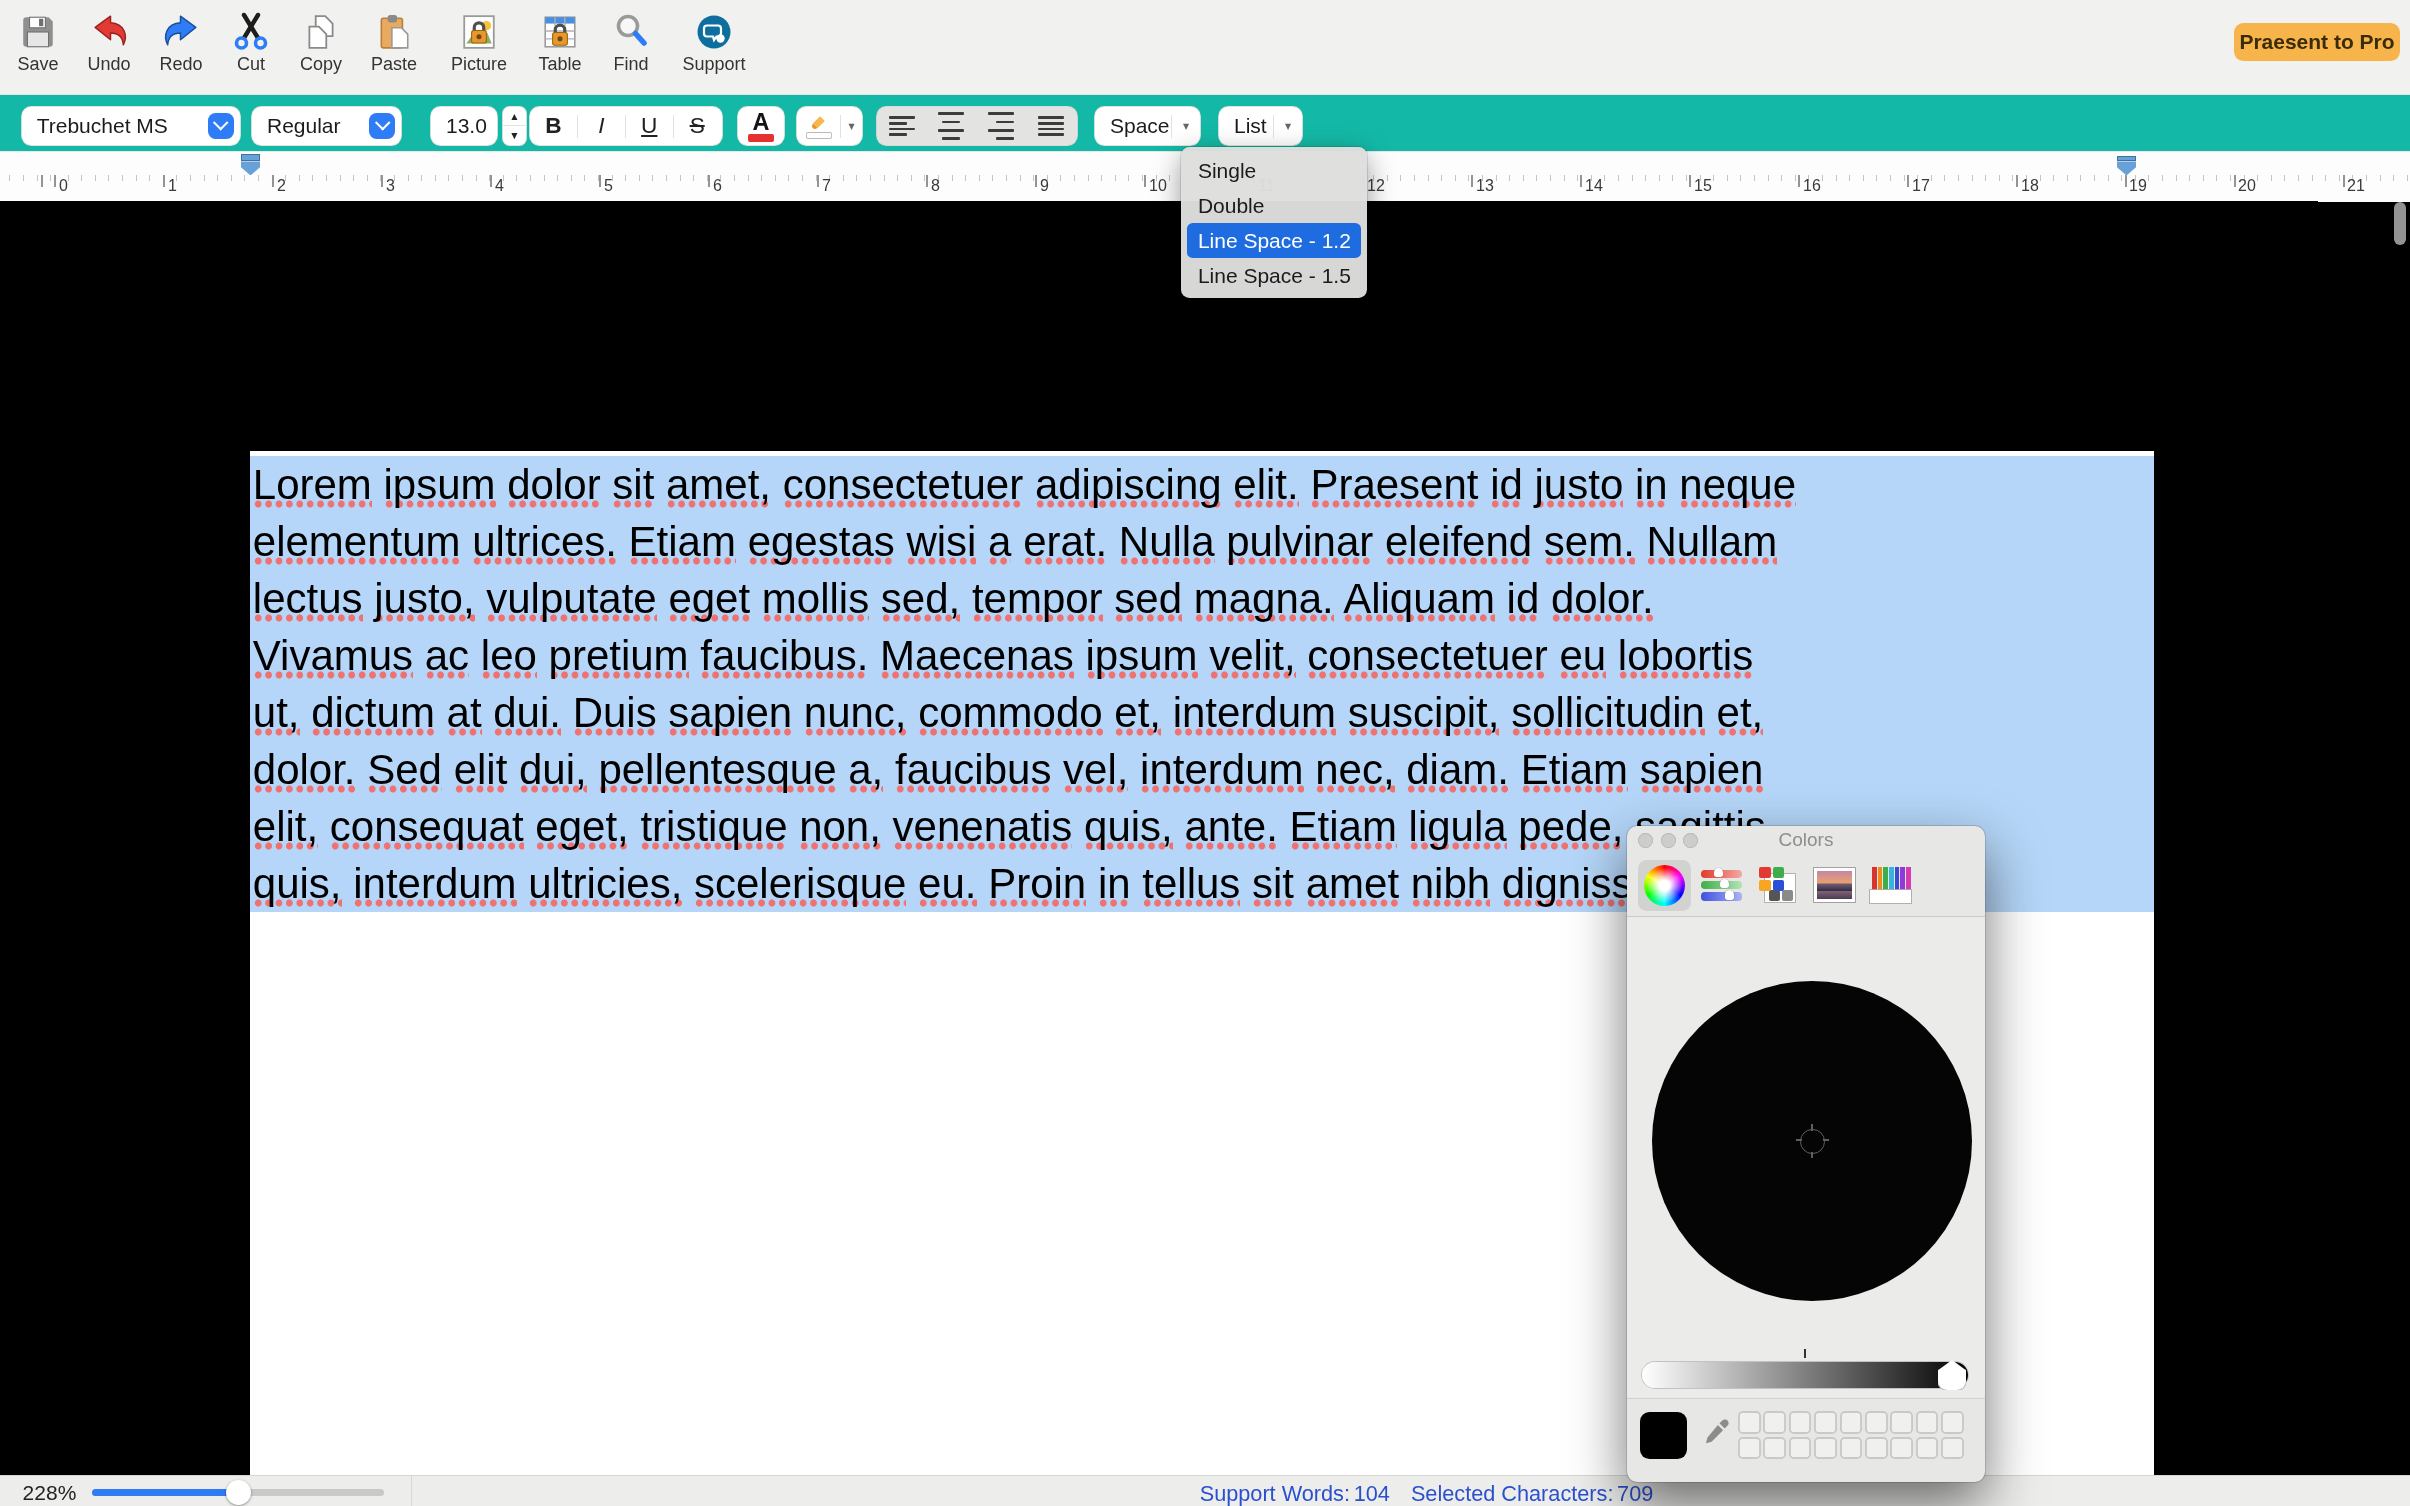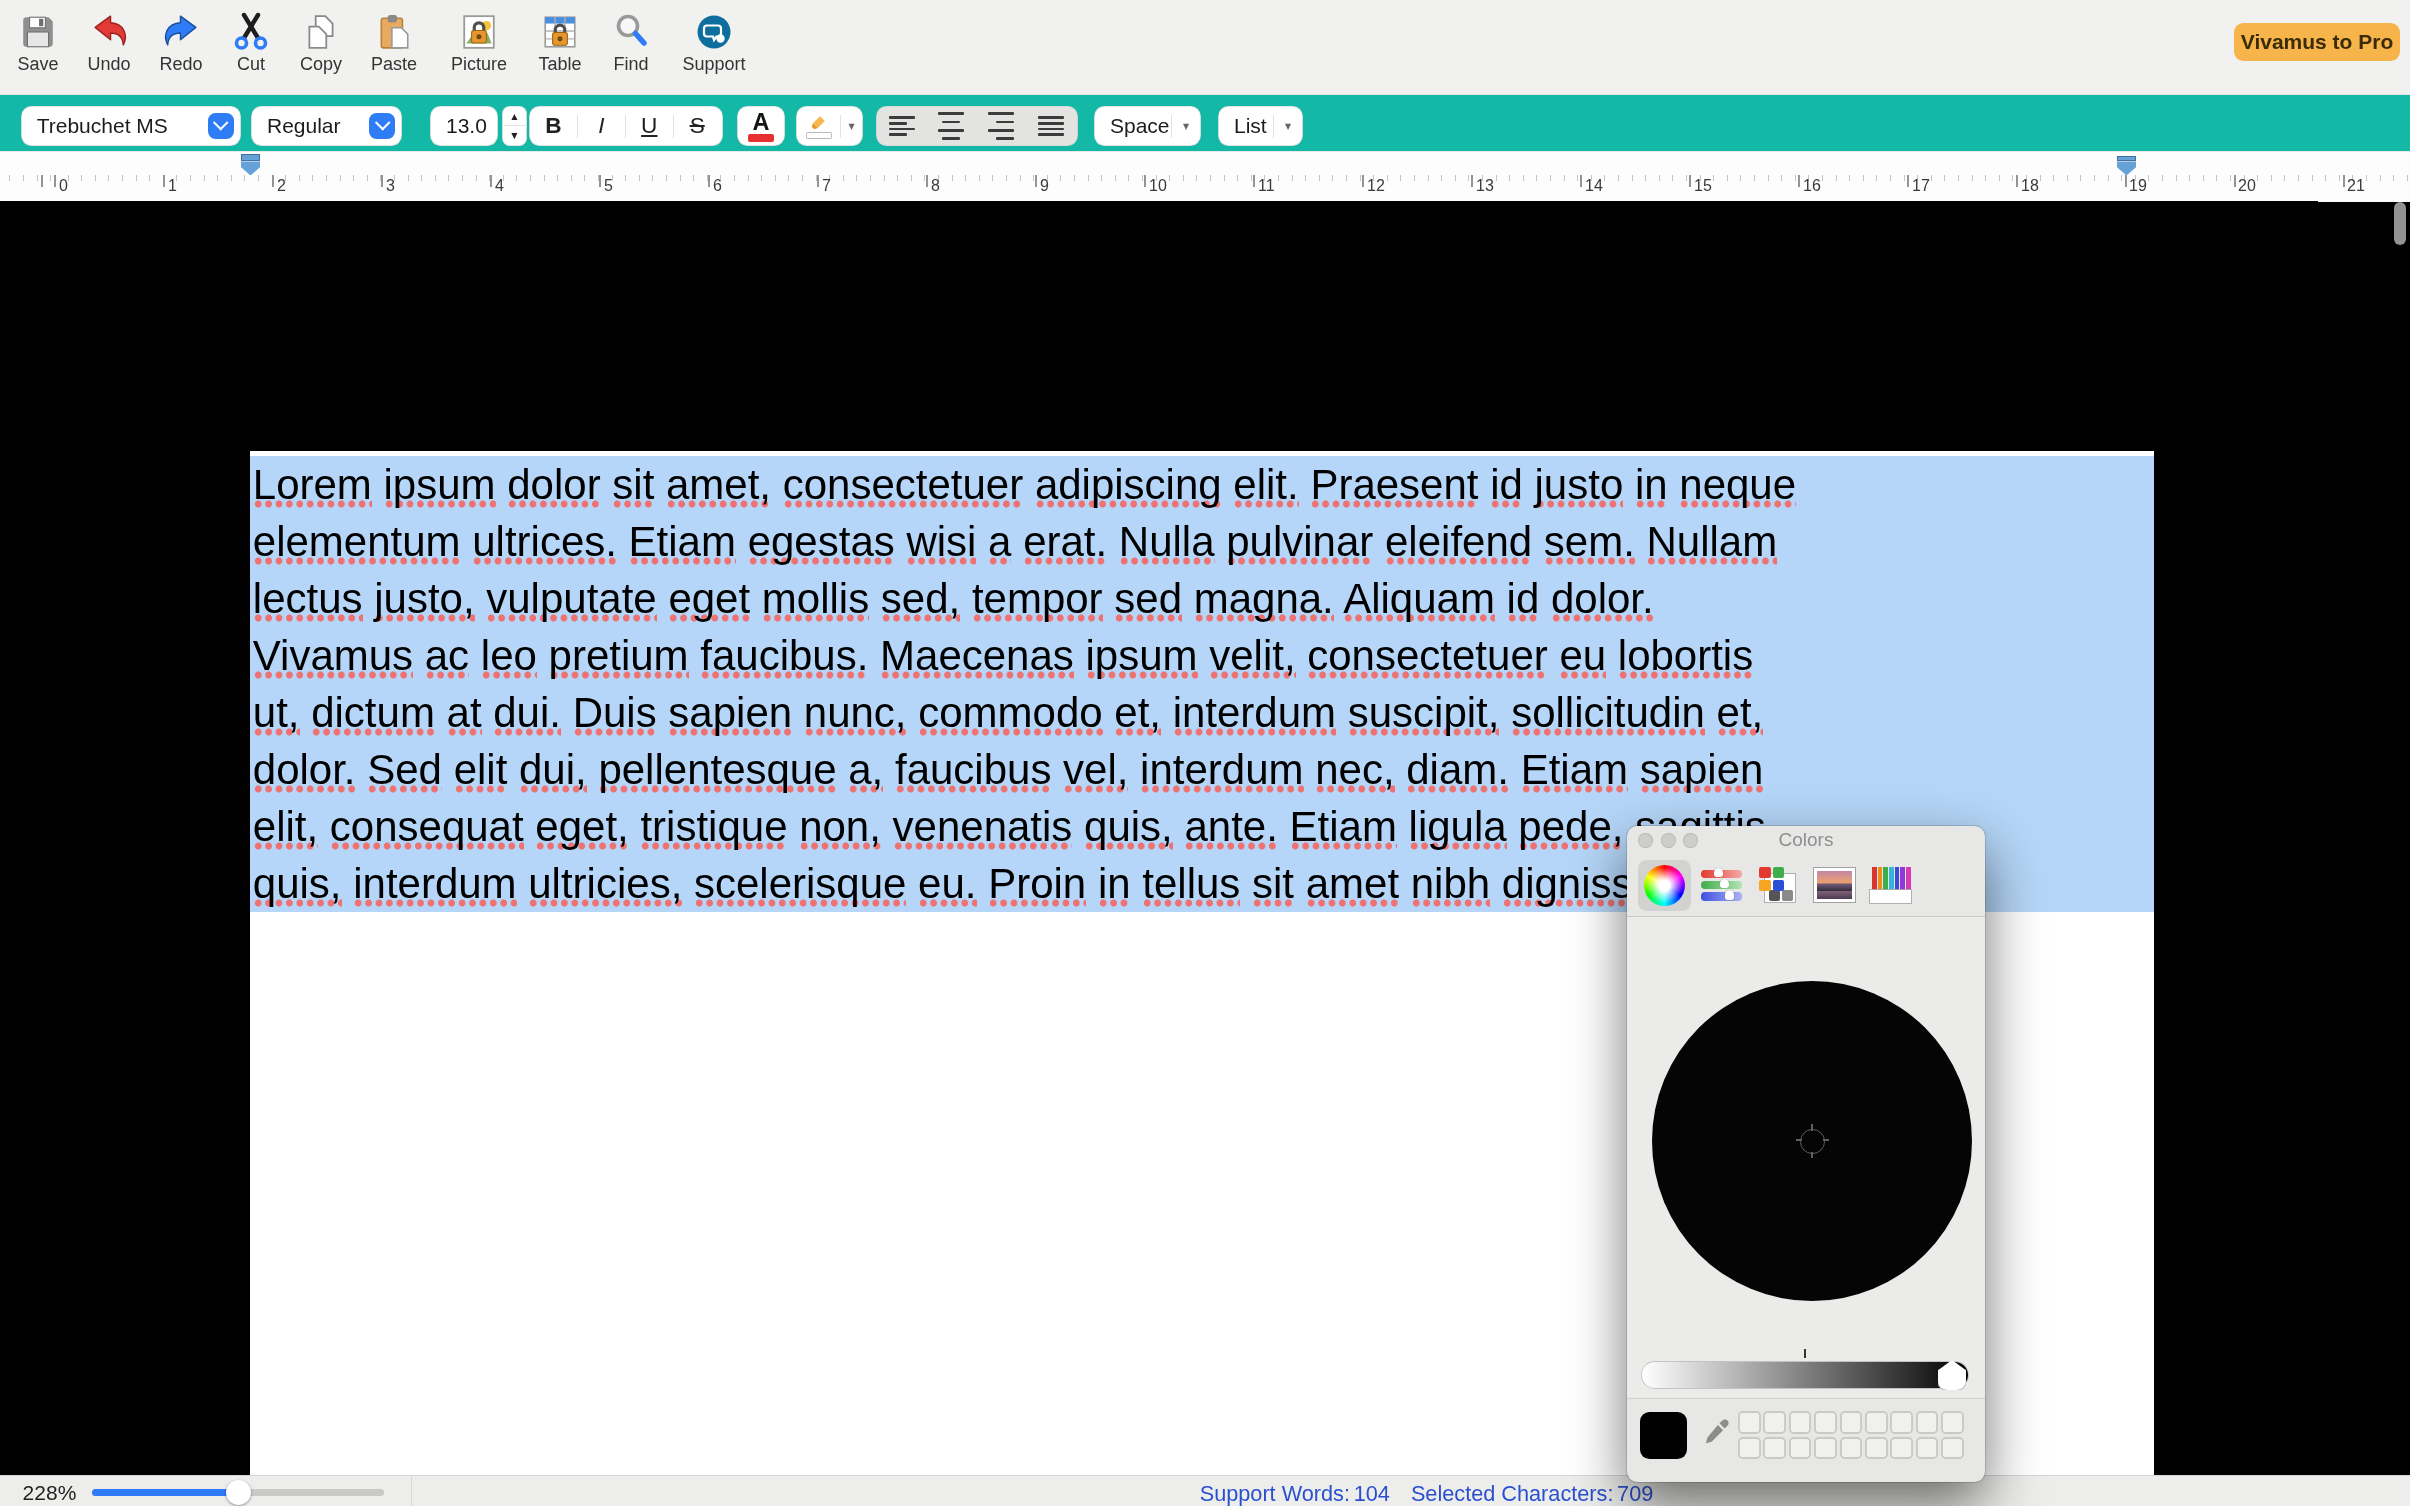--- a/index.html
+++ b/index.html
@@ -240,21 +240,21 @@
       <span class="ic">
         <svg viewBox="0 0 40 40" width="40" height="40">
             <circle cx="20" cy="20" r="16.5" fill="#0e6f9e"></circle>
             <path d="M13 13.5h11a3 3 0 0 1 3 3v5a3 3 0 0 1-3 3h-1.5l-2.5 3.5-1-3.5H13a3 3 0 0 1-3-3v-5a3 3 0 0 1 3-3z" fill="none" stroke="#fff" stroke-width="2.2"></path>
             <circle cx="26.5" cy="26.5" r="4.2" fill="#fff"></circle>
           </svg>
       </span>
         <span class="lbl">Support</span>
     </div>
 
-    <div id="upgrade">Vivamus to Pro</div>
+    <div id="upgrade">Praesent to Pro</div>
   </div>
 
   <div id="row2">
 
     <div class="fbox" style="left:21.7px;width:218px">
       <span class="ddtext">Trebuchet MS</span>
       <span class="bluechev">
           <i></i>
         </span>
     </div>
@@ -384,20 +384,26 @@
     <div class="marker" style="left:241px;top:1.9px">
       <div class="mk-bar"></div>
         <div class="mk-pent"></div>
     </div>
     <div class="marker" style="left:2117px;top:3.8px">
       <div class="mk-bar" style="height:5.6px"></div>
         <div class="mk-pent"></div>
     </div>
   </div>
 
+  <div id="lsmenu">
+    <div class="mitem">Single</div>
+    <div class="mitem">Double</div>
+    <div class="mitem sel">Line Space - 1.2</div>
+    <div class="mitem">Line Space - 1.5</div>
+  </div>
 
   <div id="canvas">
     <div id="page">
       <div id="textblock">
           <div class="tline full">
             <span class="sel"><span class="word">Lorem</span> <span class="word">ipsum</span> <span class="word">dolor</span> <span class="word">sit</span> <span class="word">amet,</span> <span class="word">consectetuer</span> <span class="word">adipiscing</span> <span class="word">elit.</span> <span class="word">Praesent</span> <span class="word">id</span> <span class="word">justo</span> <span class="word">in</span> <span class="word">neque</span></span>
           </div>
           <div class="tline full">
             <span class="sel"><span class="word">elementum</span> <span class="word">ultrices.</span> <span class="word">Etiam</span> <span class="word">egestas</span> <span class="word">wisi</span> <span class="word">a</span> <span class="word">erat.</span> <span class="word">Nulla</span> <span class="word">pulvinar</span> <span class="word">eleifend</span> <span class="word">sem.</span> <span class="word">Nullam</span></span>
           </div>

